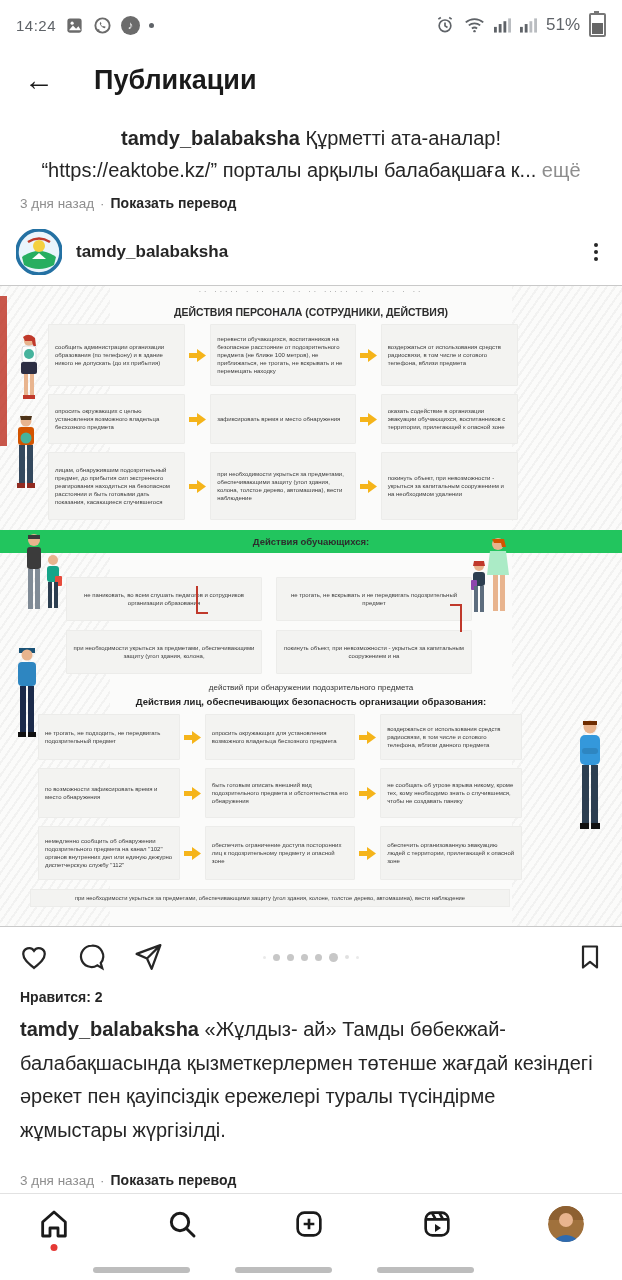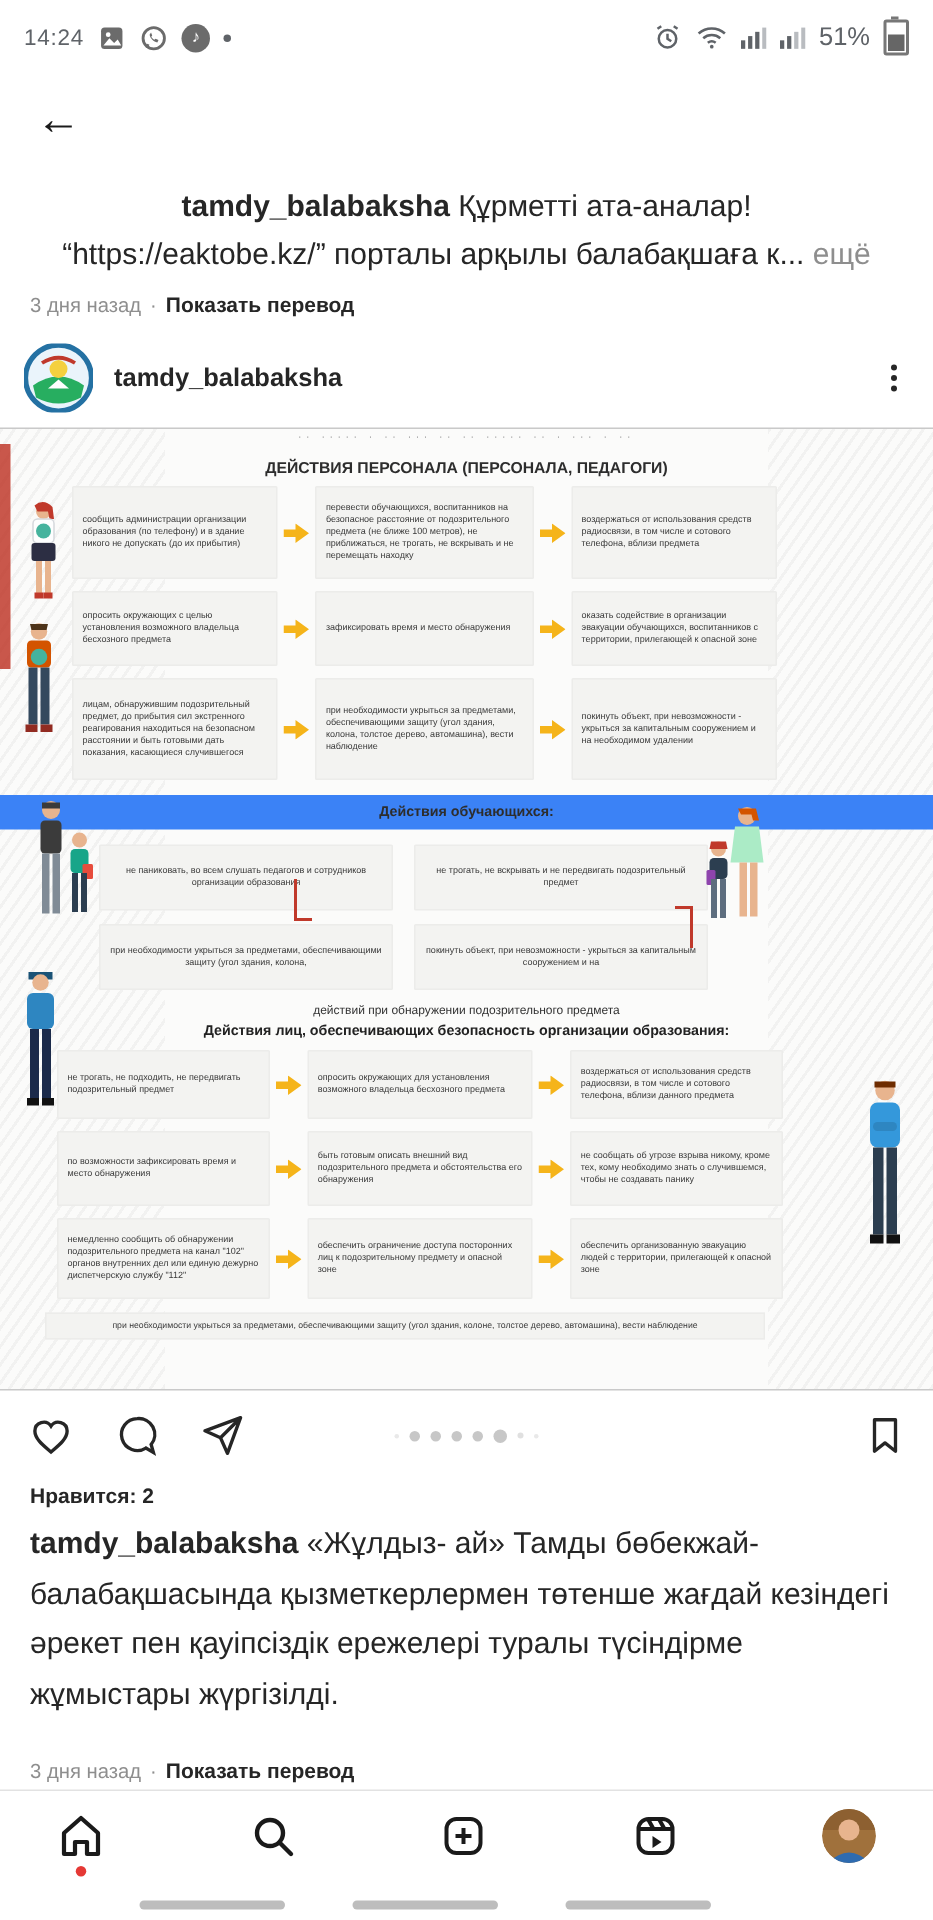--- a/index.html
+++ b/index.html
@@ -46,22 +46,22 @@
   .ig-strip{height:10px;margin:2px 90px 0;color:#9a9a9a;font-size:7px;letter-spacing:3px;text-align:center;overflow:hidden;white-space:nowrap;}
   .ig-title{font-size:10.5px;font-weight:700;color:#2d2d2d;text-align:center;margin:8px 40px 6px;}
   .rows{display:flex;flex-direction:column;gap:8px;margin:0 104px 0 48px;position:relative;z-index:2;}
   .rows.sec{margin:0 100px 0 38px;}
   .g-row{display:grid;grid-template-columns:1fr 17px 1.06fr 17px 1fr;align-items:center;column-gap:4px;}
   .tbox{background:#f3f3f1;border:1px solid #ececea;border-radius:1px;color:#3a3a3a;
         font-size:6px;line-height:1.35;padding:4px 6px;min-height:26px;display:flex;align-items:center;}
   .r1 .tbox{min-height:52px;} .r2 .tbox{min-height:40px;} .r3 .tbox{min-height:58px;}
   .s1 .tbox{min-height:36px;} .s2 .tbox{min-height:40px;} .s3 .tbox{min-height:44px;}
   .arrow-ic{display:block;}
-  .band{background:#3b82f6;text-align:center;font-size:9.5px;font-weight:700;color:#2d2d2d;
-        padding:6px 0;margin:10px 0 10px;position:relative;z-index:2;}
+  .band{background:#22c55e;text-align:center;font-size:9.5px;font-weight:700;color:#2d2d2d;
+        padding:6px 0;margin:10px 0 24px;position:relative;z-index:2;}
   .stu-wrap{position:relative;z-index:2;margin:0 150px 0 66px;display:grid;grid-template-columns:1fr 1fr;gap:9px 14px;}
   .stu-wrap .tbox{min-height:34px;justify-content:center;text-align:center;}
   .interstitial{text-align:center;font-size:8px;color:#333;margin:9px 60px 2px;position:relative;z-index:2;}
   .sec-title{text-align:center;font-size:9.5px;font-weight:700;color:#222;margin:4px 40px 7px;position:relative;z-index:2;}
   .full-box{margin:9px 112px 0 30px;background:#f3f3f1;border:1px solid #ececea;font-size:5.8px;color:#3a3a3a;
             text-align:center;padding:5px 8px;position:relative;z-index:2;}
   .evac-title{text-align:center;font-weight:700;font-size:10px;color:#222;margin:9px 40px 6px;line-height:1.35;position:relative;z-index:2;}
   .fig{position:absolute;z-index:3;}
   .redmark-l{position:absolute;left:196px;top:300px;width:10px;height:26px;border-left:2px solid #c0392b;border-bottom:2px solid #c0392b;z-index:3;}
   .redmark-r{position:absolute;right:160px;top:318px;width:10px;height:26px;border-right:2px solid #c0392b;border-top:2px solid #c0392b;z-index:3;}
@@ -146,20 +146,21 @@
             <rect x="15" y="1" width="3" height="15" fill="#b9bcc0"></rect>
           </svg>
       </span>
       <span class="sb-pct">51%</span>
       <span class="battery"></span>
     </div>
   </div>
 
   <div class="app-header">
     <span class="back-arrow">←</span>
+    <span class="page-title">Публикации</span>
   </div>
 
   <div class="preview">
     <div class="preview-text">
       <span class="uname">tamdy_balabaksha</span>
       <span>Құрметті ата-аналар!</span><br>
       <span>“https://eaktobe.kz/” порталы арқылы балабақшаға к...</span>
       <span class="more-link">ещё</span>
     </div>
     <div class="meta-row">
@@ -183,21 +184,21 @@
     <span class="kebab">
         <i></i>
         <i></i>
         <i></i>
       </span>
   </div>
 
   <div class="ig">
     <div class="redge"></div>
     <div class="ig-strip">·· ····· · ·· ··· ·· ·· ····· ·· · ··· · ··</div>
-    <div class="ig-title">ДЕЙСТВИЯ ПЕРСОНАЛА (ПЕРСОНАЛА, ПЕДАГОГИ)</div>
+    <div class="ig-title">ДЕЙСТВИЯ ПЕРСОНАЛА (СОТРУДНИКИ, ДЕЙСТВИЯ)</div>
 
     <div class="rows">
       <div class="g-row r1">
         <div class="tbox">сообщить администрации организации образования (по телефону) и в здание никого не допускать (до их прибытия)</div>
         <svg class="arrow-ic" width="17" height="13" viewBox="0 0 17 13">
             <path d="M0 4h8V0l9 6.5L8 13V9H0z" fill="#f5b41a"></path>
           </svg>
         <div class="tbox">перевести обучающихся, воспитанников на безопасное расстояние от подозрительного предмета (не ближе 100 метров), не приближаться, не трогать, не вскрывать и не перемещать находку</div>
         <svg class="arrow-ic" width="17" height="13" viewBox="0 0 17 13">
             <path d="M0 4h8V0l9 6.5L8 13V9H0z" fill="#f5b41a"></path>

